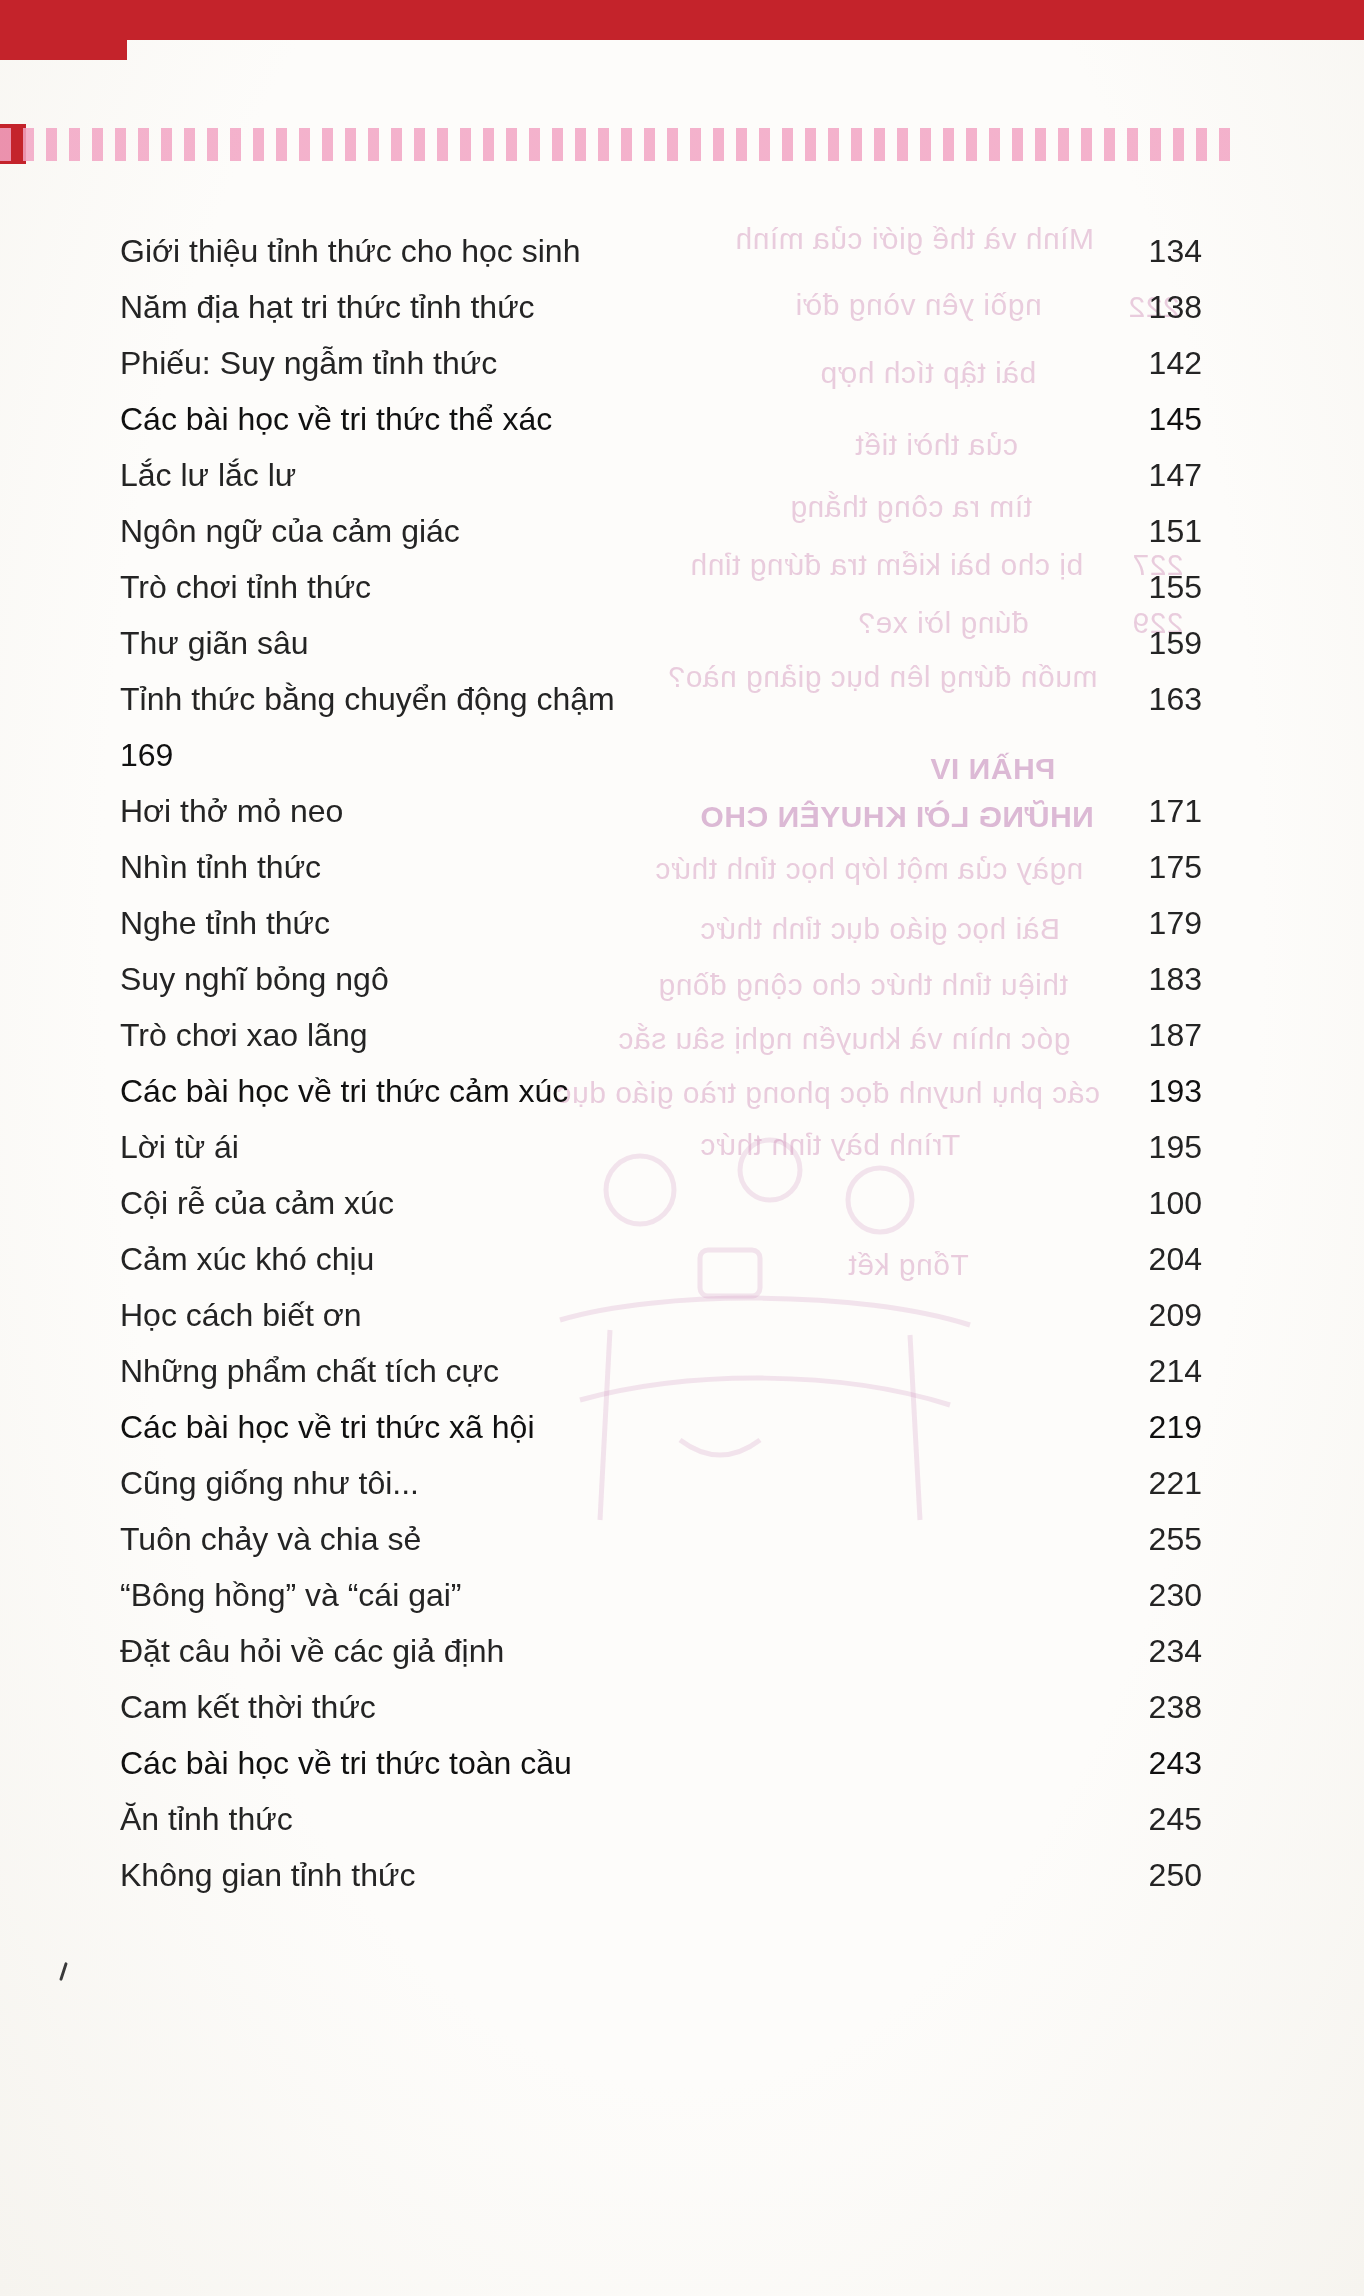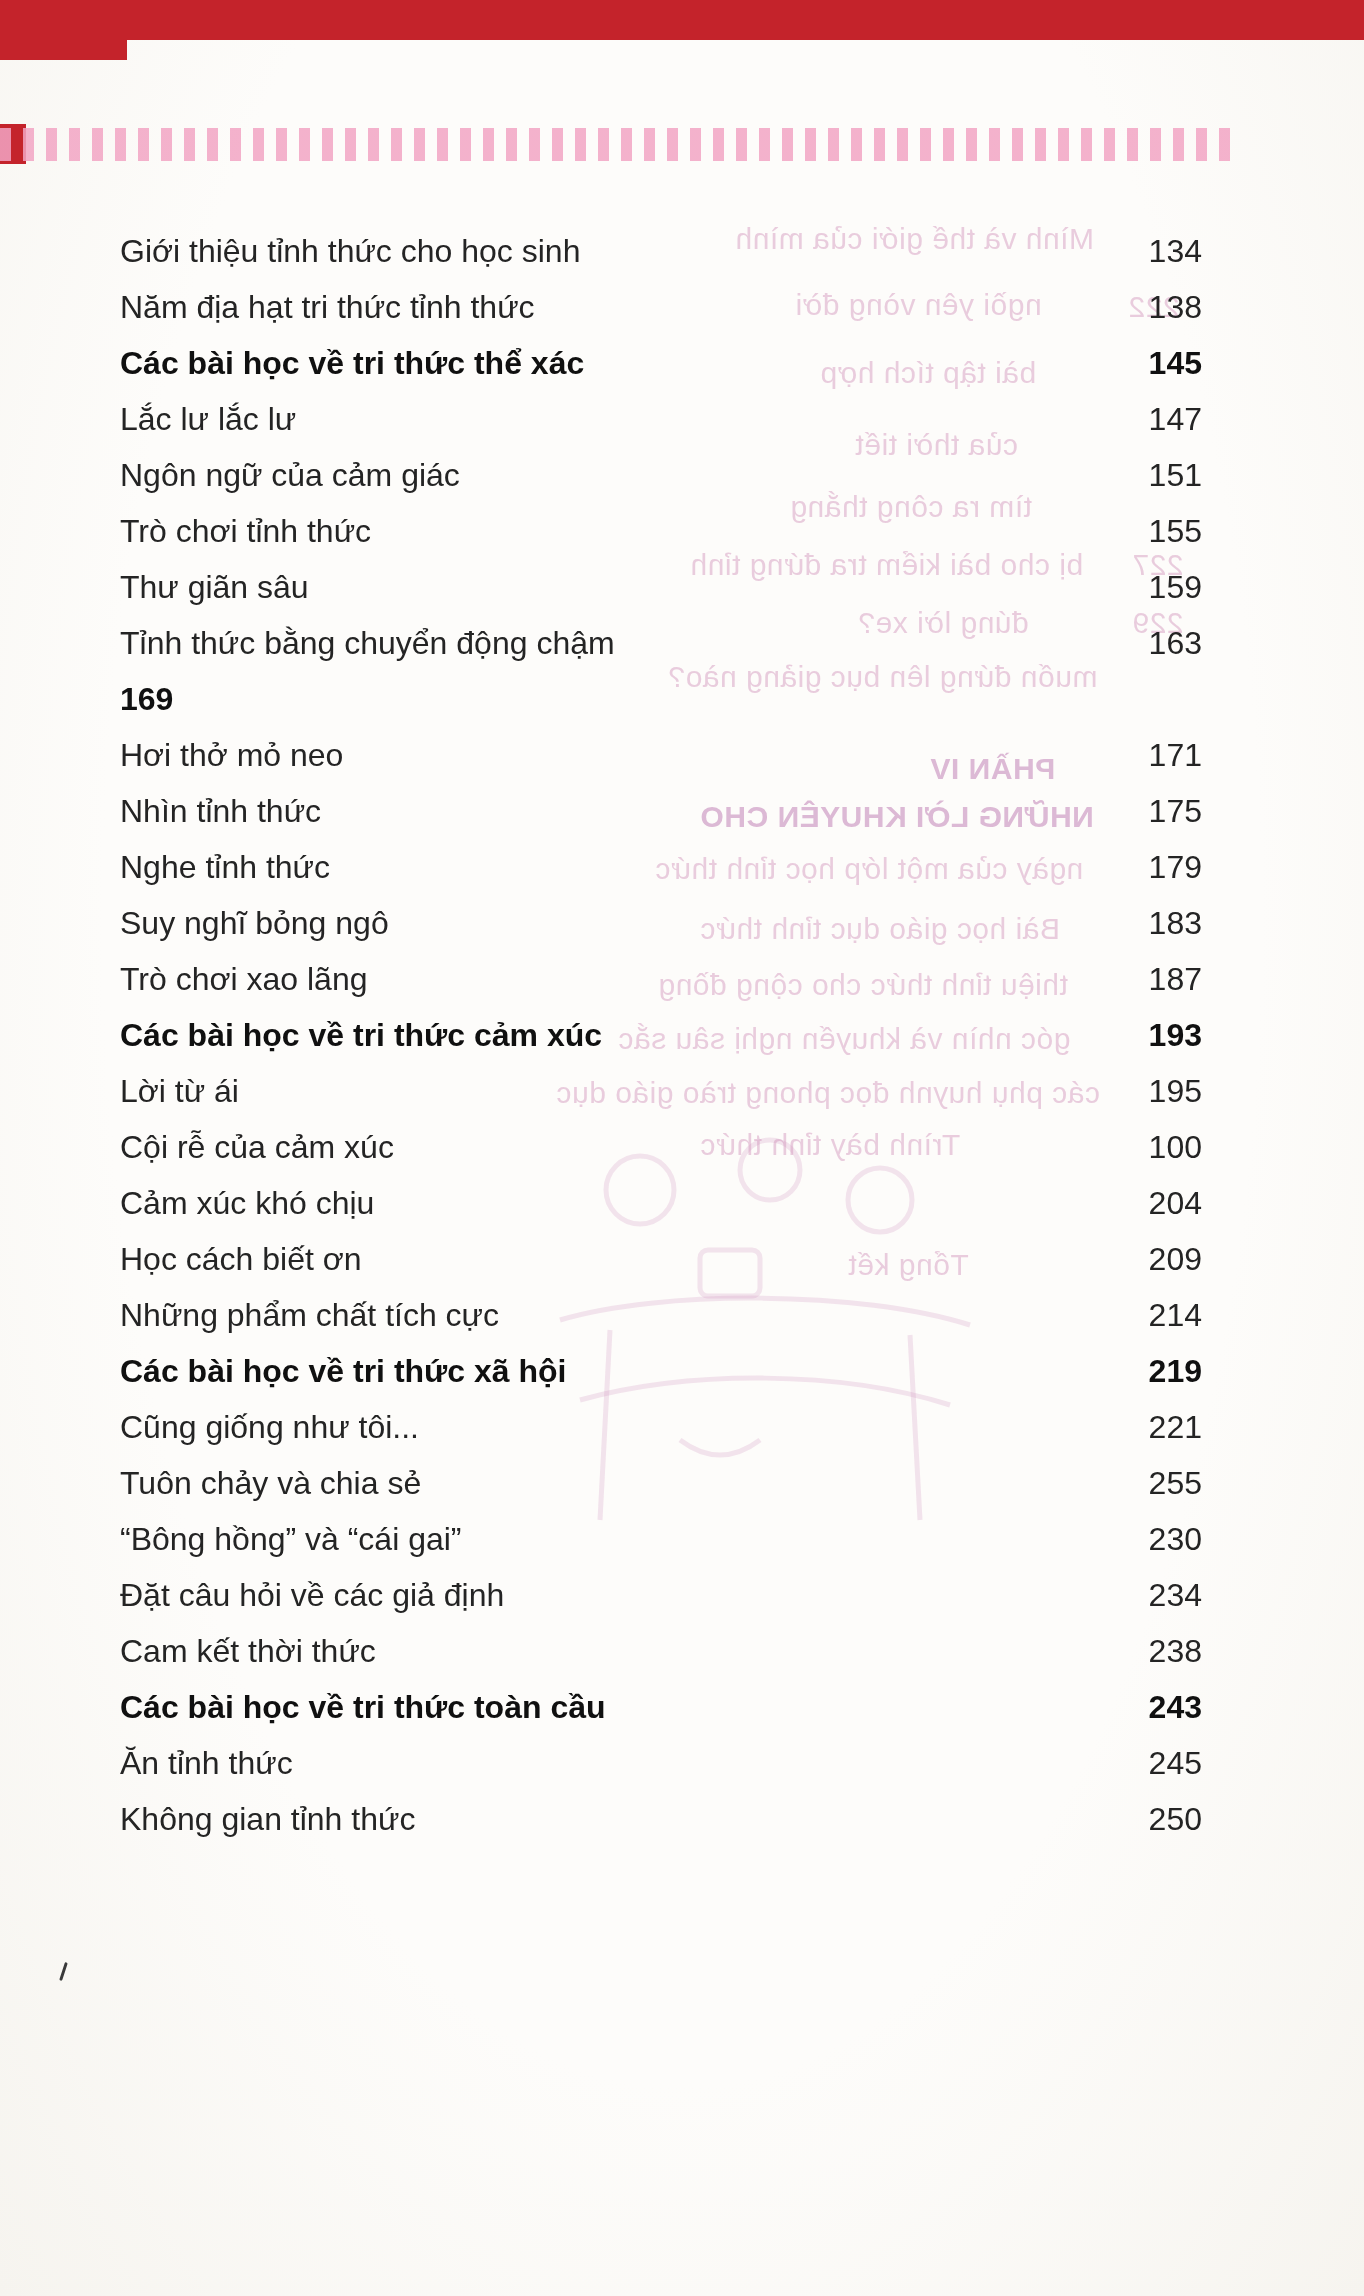--- a/index.html
+++ b/index.html
@@ -45,21 +45,21 @@
   
   .toc{
     position:absolute;left:120px;right:162px;top:233px;z-index:2;
   }
   .toc-row{
     display:flex;justify-content:space-between;align-items:baseline;
     height:42px;margin-bottom:14px;
     font-size:32px;color:#242424;
   }
   .toc-row.bold{
-    font-weight:bold;color:#101010;margin-top:13px;
+    font-weight:normal;color:#101010;margin-top:13px;
   }
   .toc-label{white-space:nowrap;}
   .toc-page{white-space:nowrap;}
   
   .stray-mark{
     position:absolute;left:62px;top:1962px;width:3px;height:19px;
     background:#3a3a3a;transform:rotate(18deg);border-radius:2px;z-index:2;
   }
 </style>
 </head>
@@ -112,20 +112,24 @@
 
   <div class="toc">
       <div class="toc-row">
         <span class="toc-label">Giới thiệu tỉnh thức cho học sinh</span>
         <span class="toc-page">134</span>
       </div>
       <div class="toc-row">
         <span class="toc-label">Năm địa hạt tri thức tỉnh thức</span>
         <span class="toc-page">138</span>
       </div>
+      <div class="toc-row">
+        <span class="toc-label">Phiếu: Suy ngẫm tỉnh thức</span>
+        <span class="toc-page">142</span>
+      </div>
       <div class="toc-row bold">
         <span class="toc-label">Các bài học về tri thức thể xác</span>
         <span class="toc-page">145</span>
       </div>
       <div class="toc-row">
         <span class="toc-label">Lắc lư lắc lư</span>
         <span class="toc-page">147</span>
       </div>
       <div class="toc-row">
         <span class="toc-label">Ngôn ngữ của cảm giác</span>

